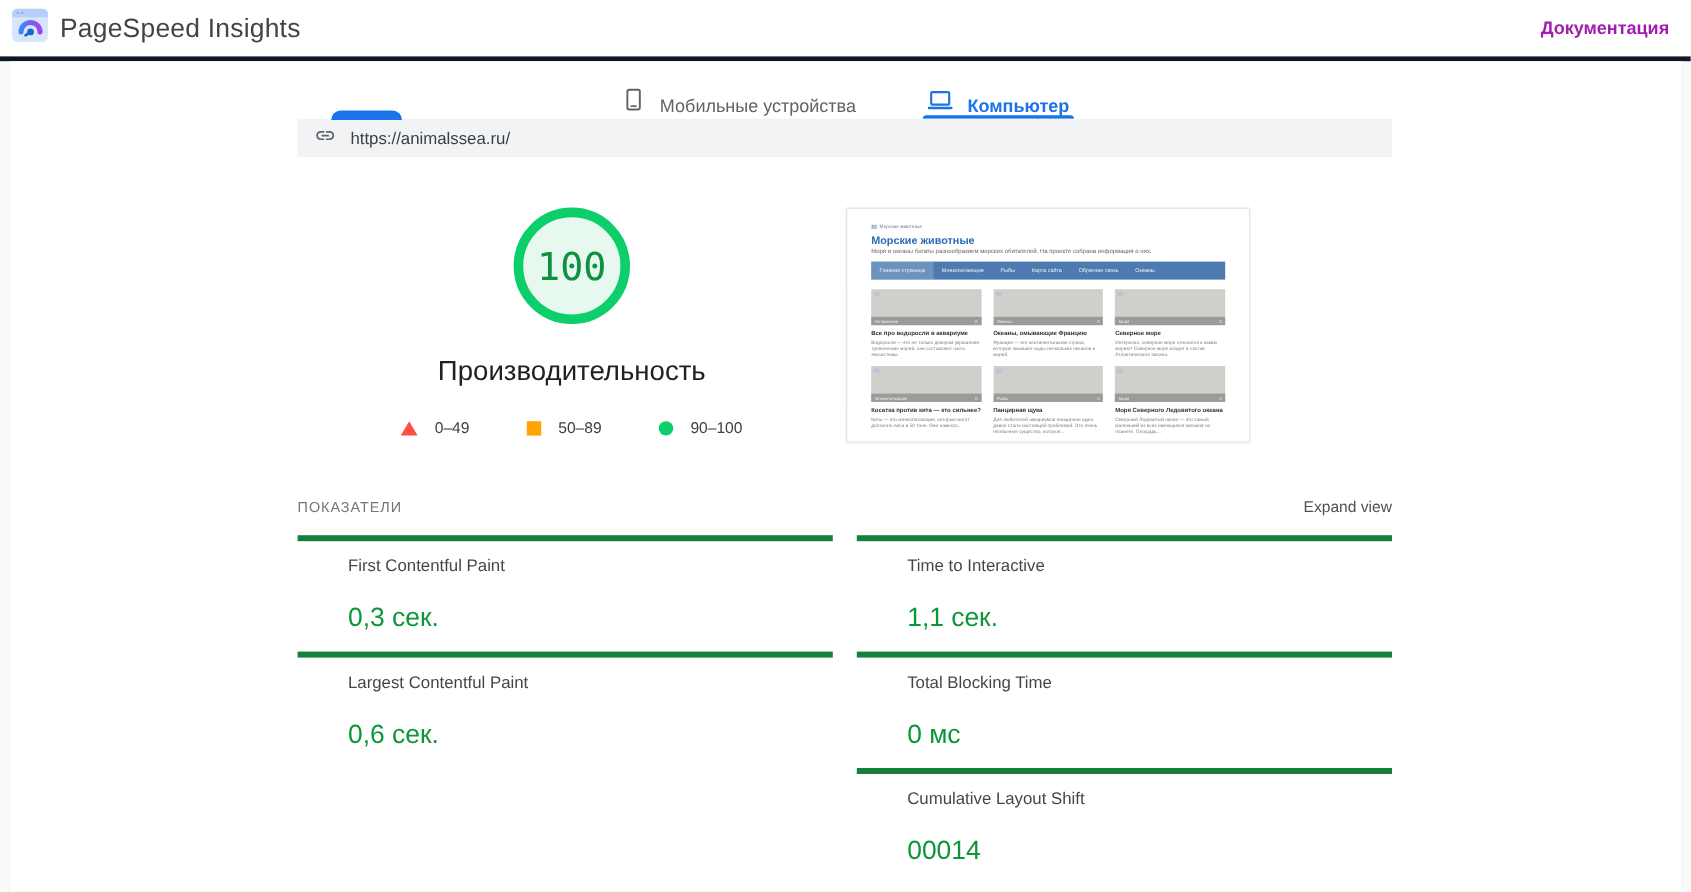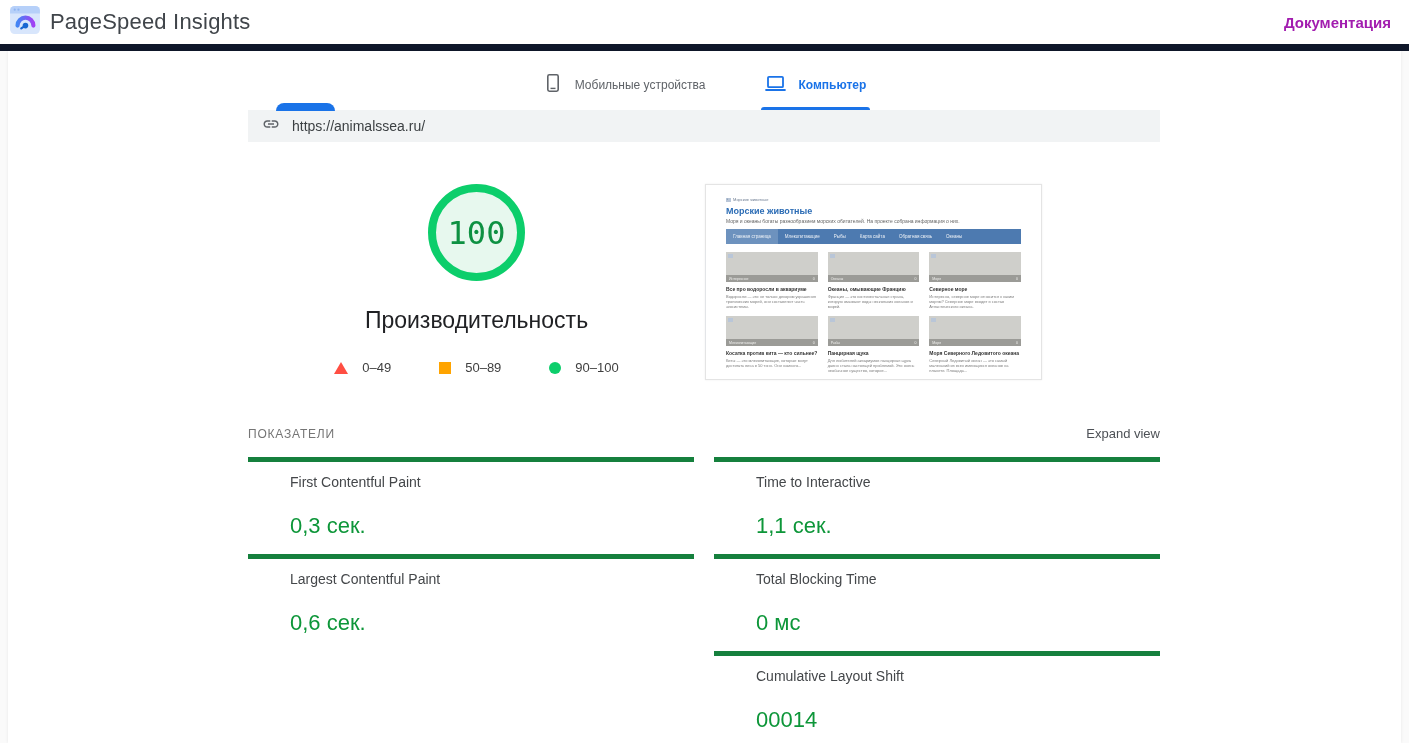--- a/index.html
+++ b/index.html
@@ -1,34 +1,34 @@
 <!DOCTYPE html>
 <html><head>
 <meta charset="utf-8">
 <style>
   * { margin:0; padding:0; box-sizing:border-box; }
   html,body { width:1409px; height:743px; overflow:hidden; background:#fafafa;
               font-family:"Liberation Sans", sans-serif; }
   a { text-decoration:none; cursor:pointer; }
 
   
-  .hdr { height:51px; background:#fff; border-bottom:7px solid #0f172a;
+  .hdr { height:51px; background:#fff; border-bottom:4px solid #0f172a;
          display:flex; align-items:center; justify-content:space-between; padding:0 18px 0 10px; }
   .hdr-left { display:flex; align-items:center; gap:10px; }
   .hdr-title { font-size:22px; color:#40454a; letter-spacing:.2px; }
   .hdr-doc { font-size:15px; font-weight:bold; color:#a21caf; }
 
   
   .card { position:absolute; left:8px; right:8px; top:51px; bottom:0; background:#fff;
           box-shadow:0 0 3px rgba(0,0,0,.08); overflow:hidden; }
 
   
   .tabs { display:flex; justify-content:center; gap:52px; padding-top:16px; }
-  .tab { display:flex; align-items:center; gap:12px; font-size:12px; color:#5f6368;
-         padding:6px 4px 14px; position:relative; cursor:pointer; }
+  .tab { display:flex; align-items:flex-end; gap:12px; font-size:15px; color:#5f6368;
+         padding:6px 4px 2px; position:relative; cursor:pointer; }
   .tab.active { color:#1a73e8; font-weight:bold; }
   .tab.active::after { content:""; position:absolute; left:0; right:0; bottom:0;
          height:3px; background:#1a73e8; border-radius:3px 3px 0 0; }
 
   
   .url-wrap { width:912px; margin-left:240px; position:relative; }
   .url-tab { position:absolute; top:-7px; left:28px; width:59px; height:8px;
              background:#1a73e8; border-radius:8px 8px 0 0; }
   .url-bar { height:32px; background:#f1f3f4; display:flex; align-items:center;
              gap:12px; padding:0 14px; }

